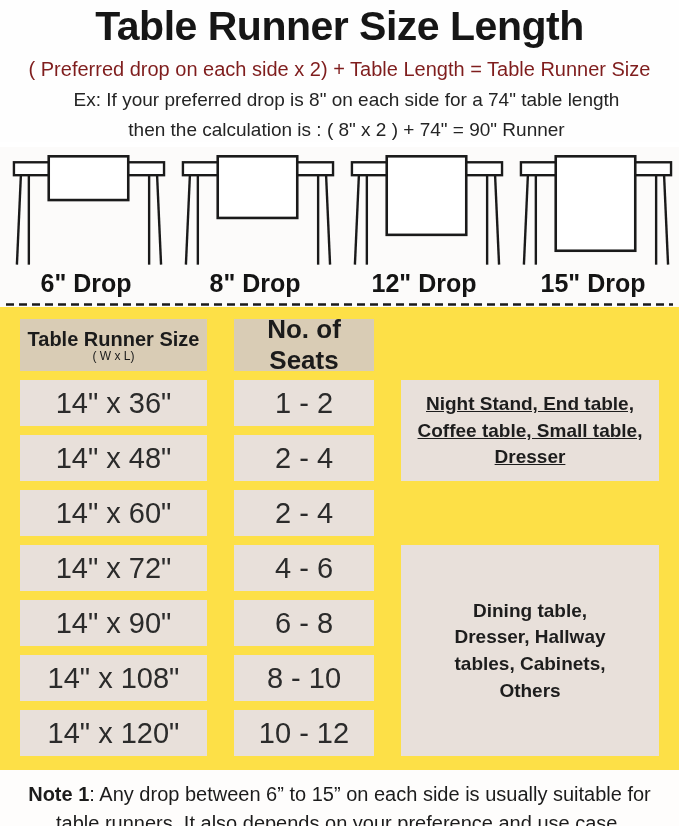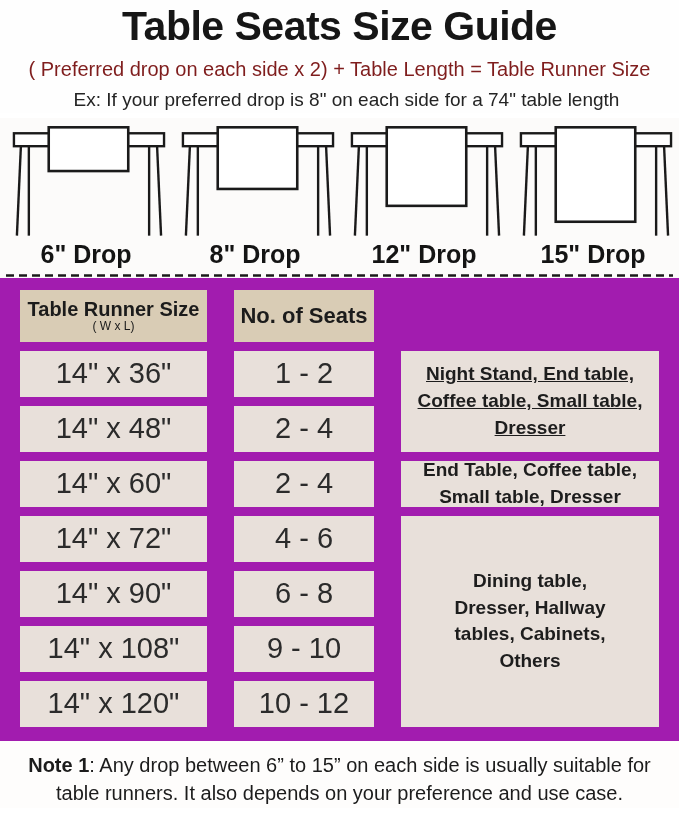--- a/index.html
+++ b/index.html
@@ -34,39 +34,39 @@
     display: grid;
     grid-template-columns: repeat(4, 169px);
     justify-content: center;
     background: #fcfbfa;
     padding: 4px 0 4px 0;
   }
   .drop-label { text-align: center; font-size: 25px; font-weight: 700; color: #141414; }
   .dashed-divider-wrap { background: #fcfbfa; line-height: 0; }
 
   
-  .table-band { background: #a21caf; padding: 12px 0 14px 0; }
+  .table-band { background: #fde047; padding: 12px 0 14px 0; }
   .size-grid {
     display: grid;
     grid-template-columns: 187px 140px 258px;
     grid-template-rows: 52px repeat(7, 46px);
     row-gap: 9px;
     column-gap: 27px;
     justify-content: start;
     padding-left: 20px;
   }
   .cell {
     display: flex; flex-direction: column;
     align-items: center; justify-content: center;
     text-align: center;
   }
   .header-cell { background: #d9ccb5; color: #1b1b1b; }
   .header-main { font-size: 20px; font-weight: 700; line-height: 1.1; }
   .header-sub  { font-size: 12px; font-weight: 400; line-height: 1.15; }
-  .header-single { font-size: 22px; font-weight: 700; }
+  .header-single { font-size: 26px; font-weight: 700; }
   .data-cell { background: #e8e0da; color: #2b2b2b; font-size: 29px; font-weight: 400; }
   .types-cell { background: #e8e0da; color: #1d1d1d; font-size: 19px; font-weight: 700; line-height: 1.4; }
   .types-text { max-width: 232px; }
   .types-text.narrow { max-width: 178px; }
 
   .col1 { grid-column: 1; } .col2 { grid-column: 2; } .col3 { grid-column: 3; }
   .r1 { grid-row: 1; } .r2 { grid-row: 2; } .r3 { grid-row: 3; } .r4 { grid-row: 4; }
   .r5 { grid-row: 5; } .r6 { grid-row: 6; } .r7 { grid-row: 7; } .r8 { grid-row: 8; }
   .span2 { grid-row: 2 / span 2; text-decoration: underline; }
   .span1 { grid-row: 4; }
@@ -76,23 +76,24 @@
   .notes { text-align: center; padding: 10px 6px 0 6px; background: #fefdfc; }
   .note-line { font-size: 20px; line-height: 1.42; margin: 0; color: #1c1c1c; }
   .note-label { font-weight: 700; text-align: right; }
 
   svg .stroke { fill: #ffffff; stroke: #1a1a1a; }
 </style>
 </head>
 <body>
 
 <div class="title-block">
-  <h1 class="page-title">Table Seats Size Guide</h1>
+  <h1 class="page-title">Table Runner Size Length</h1>
   <p class="formula-line">( Preferred drop on each side x 2) + Table Length = Table Runner Size</p>
   <p class="example-line">Ex: If your preferred drop is 8" on each side for a 74" table length</p>
+  <p class="example-line">then the calculation is : ( 8" x 2 ) + 74" = 90" Runner</p>
 </div>
 
 <div class="illustration-row">
   <div class="illustration-cell">
     <svg width="169" height="112" viewBox="0 0 170 112">
       <line x1="19" y1="22" x2="15" y2="112" stroke="#1a1a1a" stroke-width="2.4"></line>
       <line x1="27" y1="22" x2="27" y2="112" stroke="#1a1a1a" stroke-width="2.4"></line>
       <line x1="156" y1="22" x2="160" y2="112" stroke="#1a1a1a" stroke-width="2.4"></line>
       <line x1="148" y1="22" x2="148" y2="112" stroke="#1a1a1a" stroke-width="2.4"></line>
       <rect class="stroke" x="12" y="9" width="151" height="13" stroke-width="2.4"></rect>
@@ -161,28 +162,25 @@
     <div class="cell data-cell col1 r5">14" x 72"</div>
     <div class="cell data-cell col1 r6">14" x 90"</div>
     <div class="cell data-cell col1 r7">14" x 108"</div>
     <div class="cell data-cell col1 r8">14" x 120"</div>
 
     <div class="cell data-cell col2 r2">1 - 2</div>
     <div class="cell data-cell col2 r3">2 - 4</div>
     <div class="cell data-cell col2 r4">2 - 4</div>
     <div class="cell data-cell col2 r5">4 - 6</div>
     <div class="cell data-cell col2 r6">6 - 8</div>
-    <div class="cell data-cell col2 r7">9 - 10</div>
+    <div class="cell data-cell col2 r7">8 - 10</div>
     <div class="cell data-cell col2 r8">10 - 12</div>
 
     <div class="cell types-cell col3 span2">
       <div class="types-text">Night Stand, End table, Coffee table, Small table, Dresser</div>
-    </div>
-    <div class="cell types-cell col3 span1">
-      <div class="types-text">End Table, Coffee table, Small table, Dresser</div>
     </div>
     <div class="cell types-cell col3 span4">
       <div class="types-text narrow">Dining table, Dresser, Hallway tables, Cabinets, Others</div>
     </div>
   </div>
 </div>
 
 <div class="notes">
   <p class="note-line"><span class="note-label">Note 1</span><span>: Any drop between 6” to 15” on each side is usually suitable for table runners. It also depends on your preference and use case.</span></p>
 

